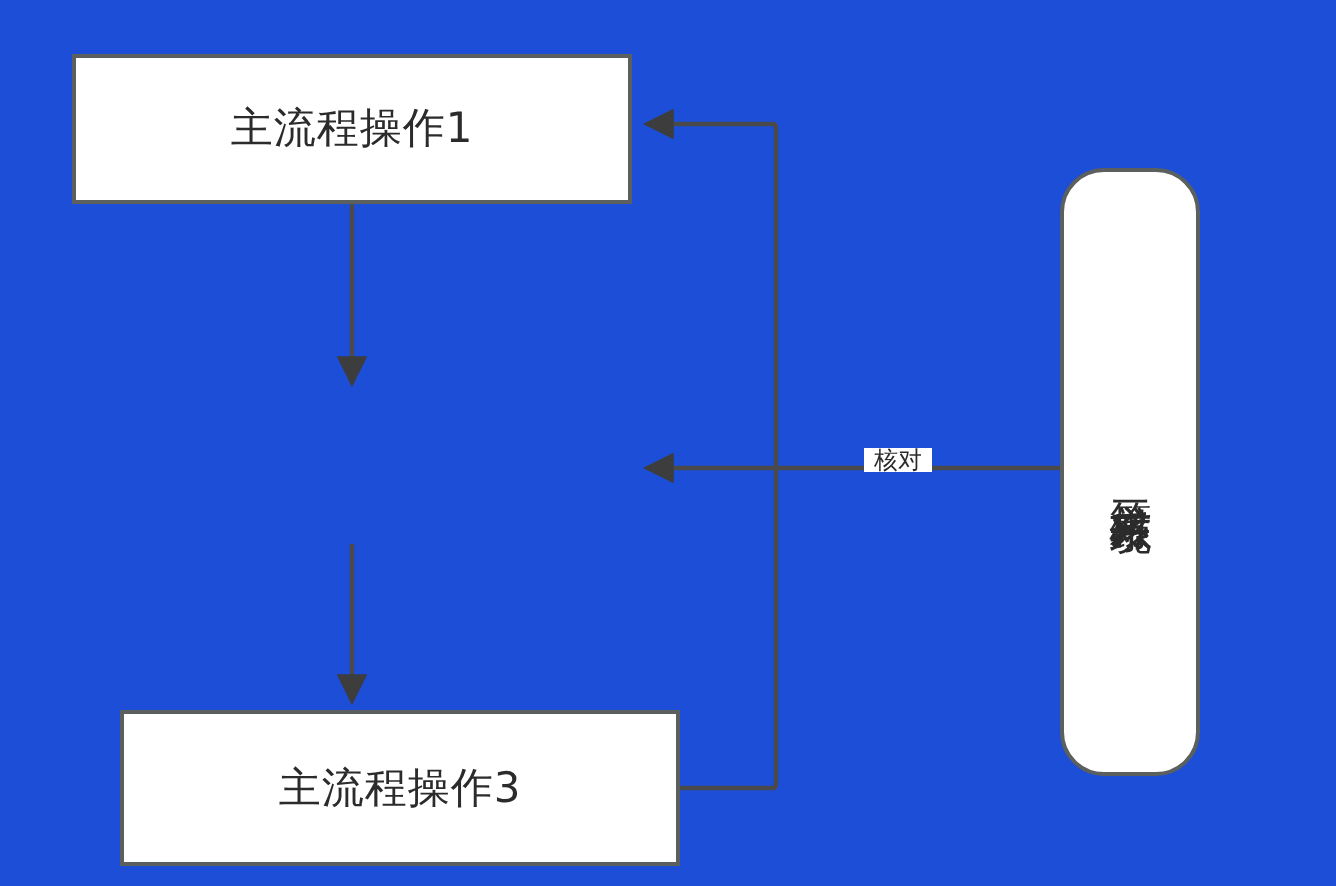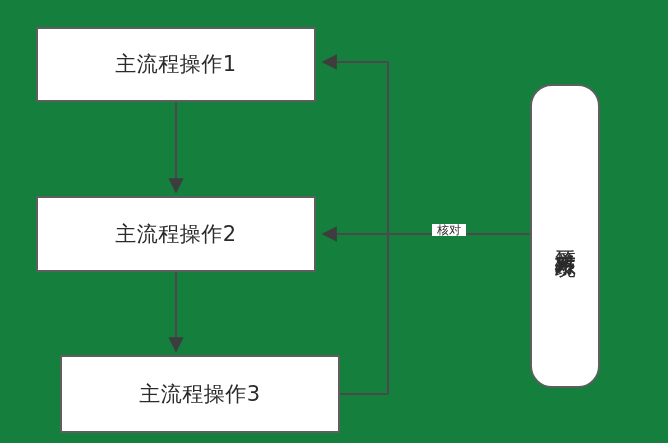--- a/index.html
+++ b/index.html
@@ -5,21 +5,21 @@
 <style>
   html, body {
     margin: 0;
     padding: 0;
     background: #ffffff;
   }
   #canvas {
     position: relative;
     width: 668px;
     height: 443px;
-    background: #15803d;
+    background: #1d4ed8;
     font-family: "DejaVu Sans", "Liberation Sans", sans-serif;
     overflow: hidden;
   }
   #diagram-svg {
     position: absolute;
     left: 0;
     top: 0;
     width: 668px;
     height: 443px;
   }
@@ -93,23 +93,20 @@
 
     <line x1="388" y1="394" x2="323" y2="394" stroke="#4a4a4a" stroke-width="2.2" marker-end="url(#arrow-left)"></line>
 
     <line x1="530" y1="234" x2="323" y2="234" stroke="#4a4a4a" stroke-width="2.2" marker-end="url(#arrow-left)"></line>
   </svg>
 
   <div class="proc-box" id="box-step1" style="left:36px; top:27px; width:280px; height:75px;">
     <span class="proc-label">主流程操作1</span>
   </div>
 
-  <div class="proc-box" id="box-step2" style="left:36px; top:196px; width:280px; height:76px;">
-    <span class="proc-label">主流程操作2</span>
-  </div>
 
   <div class="proc-box" id="box-step3" style="left:36px; top:355px; width:280px; height:78px;margin-left:24px;">
     <span class="proc-label">主流程操作3</span>
   </div>
 
   <div id="system-box" style="left:530px; top:84px; width:70px; height:304px;">
     <span id="system-label">第三方核对系统</span>
   </div>
 
   <div id="edge-label" style="left:432px; top:224px;">核对</div>

